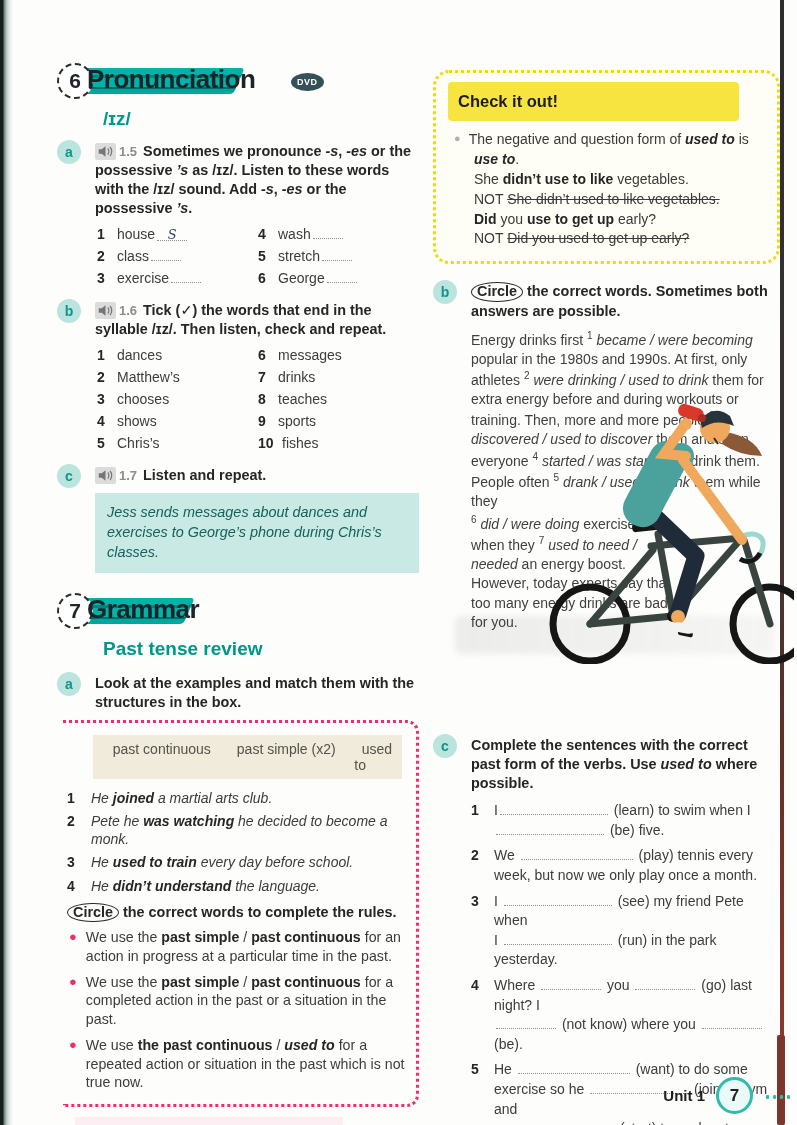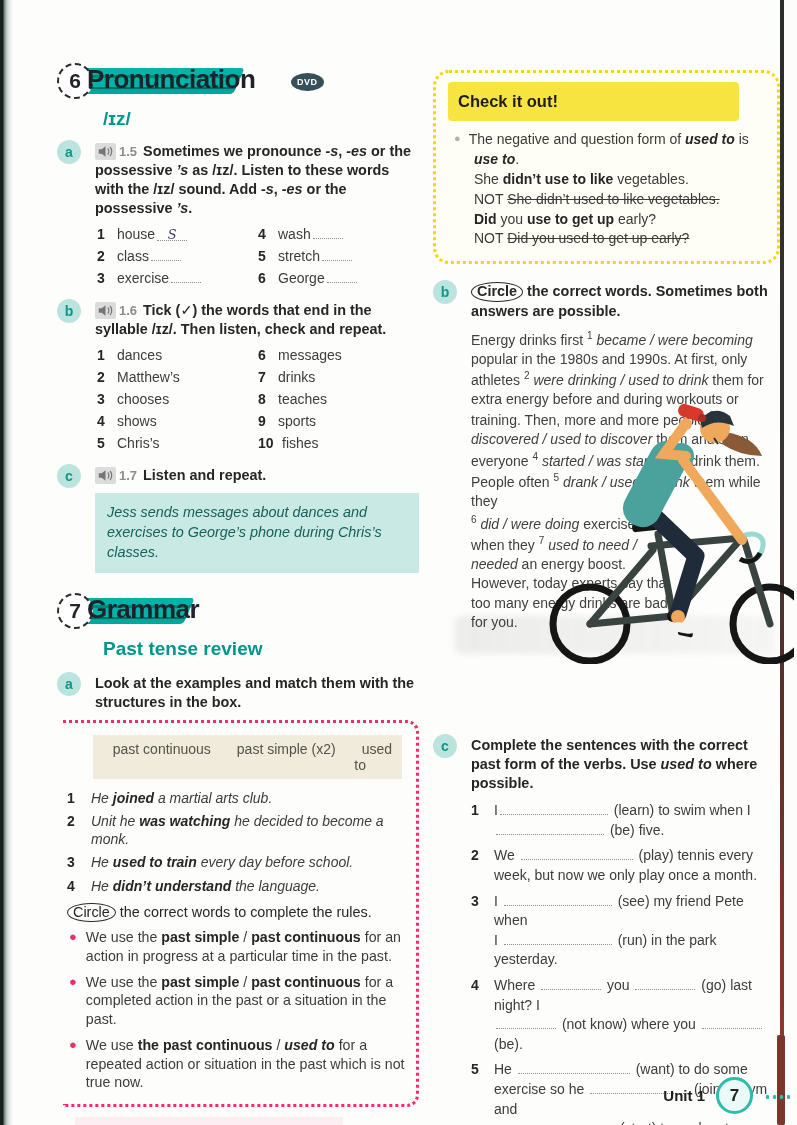--- a/index.html
+++ b/index.html
@@ -55,21 +55,21 @@
   .aqua{margin-top:8px;background:#c8e9e4;color:#156159;font-style:italic;font-size:14.4px;
     line-height:1.38;padding:10px 12px;}
 
   
   .pink-box{margin:2px 0 0 6px;border:3px dotted #ee2e6b;border-left:none;
     border-radius:0 12px 12px 0;padding:12px 10px 12px 2px;}
   .word-box{background:#f0ebdb;color:#55524a;font-size:14px;padding:6px 10px;margin:0 4px 10px 28px;text-align:right;}
   .wb-item{margin-right:26px;}
   .ex-line{display:flex;gap:8px;font-size:14px;color:#3c3c3c;line-height:1.3;margin:0 0 5px 2px;}
   .ex-line .n{min-width:16px;}
-  .circle-line{font-weight:400;color:#262626;font-size:14.4px;margin:8px 0 6px 2px;}
+  .circle-line{font-weight:700;color:#262626;font-size:14.4px;margin:8px 0 6px 2px;}
   .oval{border:1.6px solid #2b2b2b;border-radius:50%;padding:0 5px 1px;display:inline-block;line-height:1.15;}
   .rule{display:flex;gap:9px;font-size:14.2px;color:#3c3c3c;line-height:1.32;margin:0 0 7px 4px;}
   .pink-dot{color:#ee2e6b;font-size:13px;line-height:1.4;}
   .gram-ref{display:inline-block;margin:10px 0 0 18px;background:#fdeef4;padding:5px 14px;font-size:13.6px;}
   .gram-ref .lbl{color:#e9629c;}
   .gram-ref .val{color:#9a9a9a;}
 
   
   .check-box{border:3.5px dotted #f2d70a;border-radius:16px;background:#fffef6;
     padding:9px 12px 12px;margin-bottom:16px;}
@@ -208,21 +208,21 @@
     <div class="pink-box">
       <div class="word-box">
         <span class="wb-item">past continuous</span><span class="wb-item">past simple (x2)</span><span class="wb-item">used to</span>
       </div>
       <div class="ex-line">
           <span class="n">1</span>
           <span><span class="i">He </span><span class="b i">joined</span><span class="i"> a martial arts club.</span></span>
         </div>
       <div class="ex-line">
           <span class="n">2</span>
-          <span><span class="i">Unit he </span><span class="b i">was watching</span><span class="i"> he decided to become a monk.</span></span>
+          <span><span class="i">Pete he </span><span class="b i">was watching</span><span class="i"> he decided to become a monk.</span></span>
         </div>
       <div class="ex-line">
           <span class="n">3</span>
           <span><span class="i">He </span><span class="b i">used to train</span><span class="i"> every day before school.</span></span>
         </div>
       <div class="ex-line">
           <span class="n">4</span>
           <span><span class="i">He </span><span class="b i">didn’t understand</span><span class="i"> the language.</span></span>
         </div>
       <p class="circle-line"><span class="oval">Circle</span><span> the correct words to complete the rules.</span></p>

